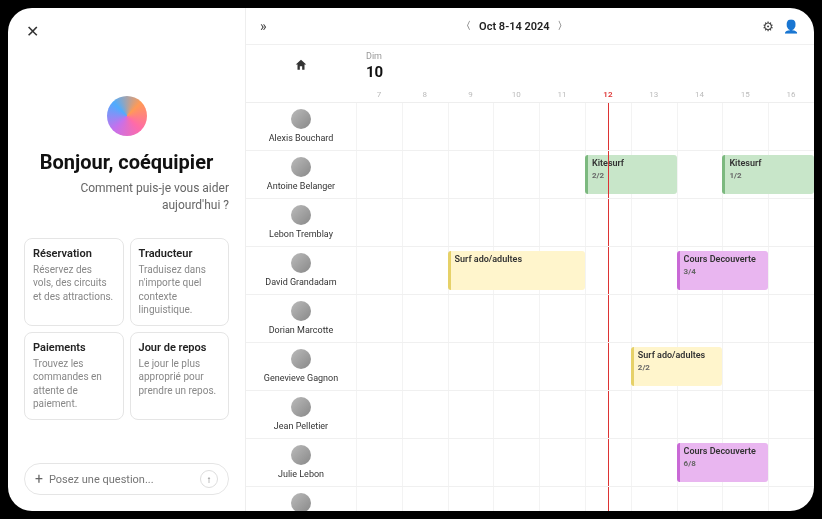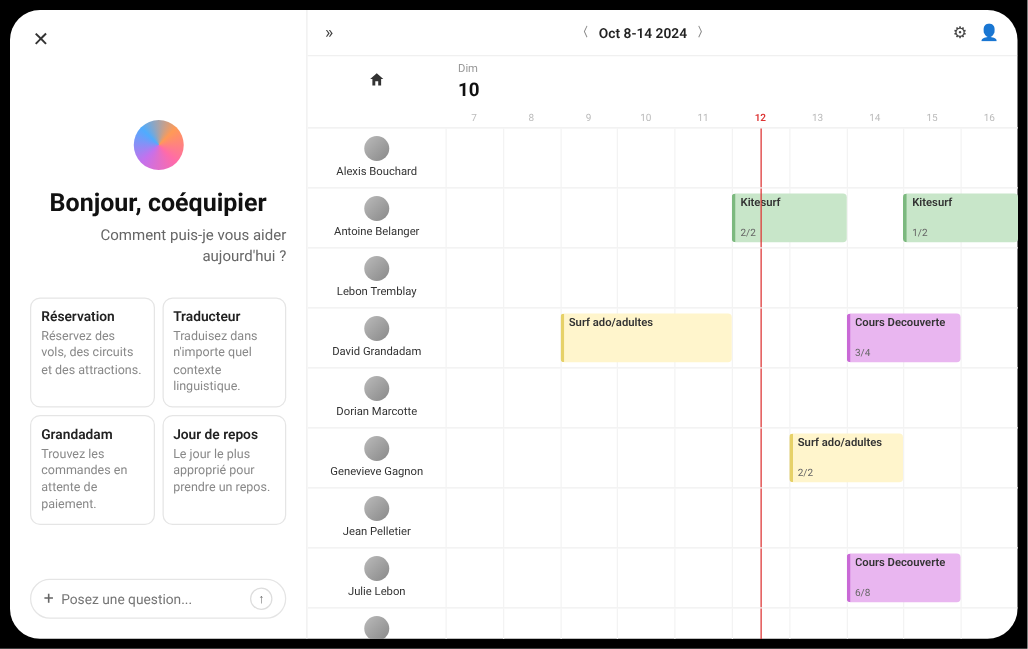--- a/index.html
+++ b/index.html
@@ -39,21 +39,21 @@
 .hour-cell.today { color: #d33; font-weight: 600; }
 .row { display: flex; border-bottom: 1px solid #f0f0f0; min-height: 48px; }
 .person { width: 110px; flex-shrink: 0; display: flex; flex-direction: column; align-items: center; justify-content: space-between; padding: 6px 4px; }
 .avatar { width: 20px; height: 20px; border-radius: 50%; background: linear-gradient(135deg, #bbb, #888); margin-bottom: 4px; }
 .person-name { font-size: 9px; color: #333; text-align: center; line-height: 1.1; }
 .slots { flex: 1; position: relative; }
 .grid-line { position: absolute; top: 0; bottom: 0; width: 1px; background: #f3f3f3; }
 .now-line { position: absolute; top: 0; bottom: 0; width: 1px; background: #d33; z-index: 5; }
 .event { position: absolute; top: 4px; bottom: 4px; border-radius: 3px; padding: 3px 4px; overflow: hidden; border-left: 3px solid rgba(0,0,0,0.2); }
 .event-title { font-size: 9px; font-weight: 600; color: #333; white-space: nowrap; overflow: hidden; text-overflow: ellipsis; }
-.event-cap { font-size: 8px; color: #666; position: absolute; bottom: 3px; left: 4px; }
+.event-cap { font-size: 8px; color: #666; position: absolute; bottom: 14px; left: 4px; font-weight: bold; }
 .ev-green { background: #c8e6c9; border-left-color: #7cb97f; }
 .ev-yellow { background: #fff5cc; border-left-color: #e6d168; }
 .ev-purple { background: #e9b6f0; border-left-color: #c969d6; }
 .calendar-scroll { position: relative; }
 </style>
 </head>
 <body>
 
 <div class="app-frame">
   <aside class="sidebar">
@@ -66,21 +66,21 @@
     <div class="cards" id="cards">
         <div class="card">
           <div class="card-title">Réservation</div>
           <div class="card-desc">Réservez des vols, des circuits et des attractions.</div>
         </div>
         <div class="card">
           <div class="card-title">Traducteur</div>
           <div class="card-desc">Traduisez dans n'importe quel contexte linguistique.</div>
         </div>
         <div class="card">
-          <div class="card-title">Grandadam</div>
+          <div class="card-title">Paiements</div>
           <div class="card-desc">Trouvez les commandes en attente de paiement.</div>
         </div>
         <div class="card">
           <div class="card-title">Jour de repos</div>
           <div class="card-desc">Le jour le plus approprié pour prendre un repos.</div>
         </div>
       </div>
     <div class="composer">
       <span class="plus">+</span>
       <input placeholder="Posez une question..." style="">

